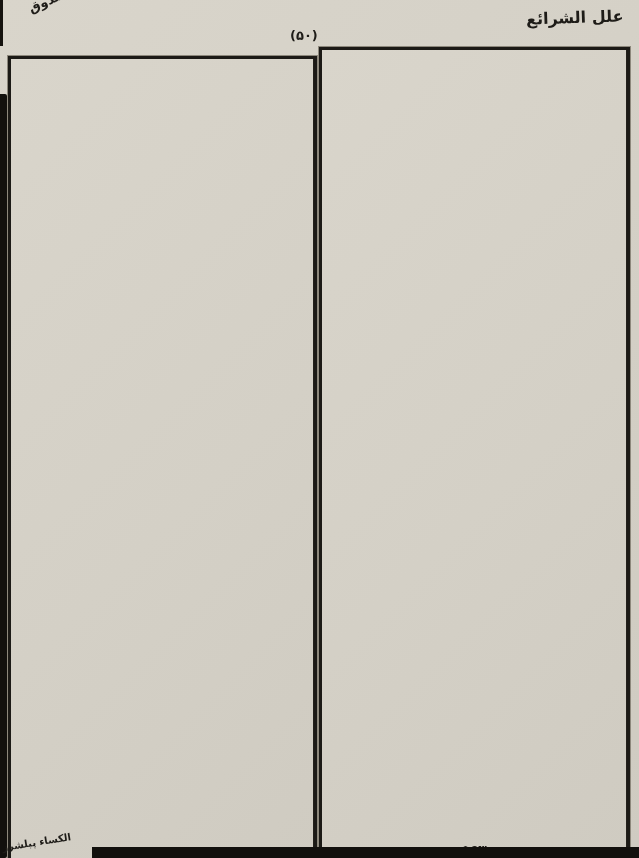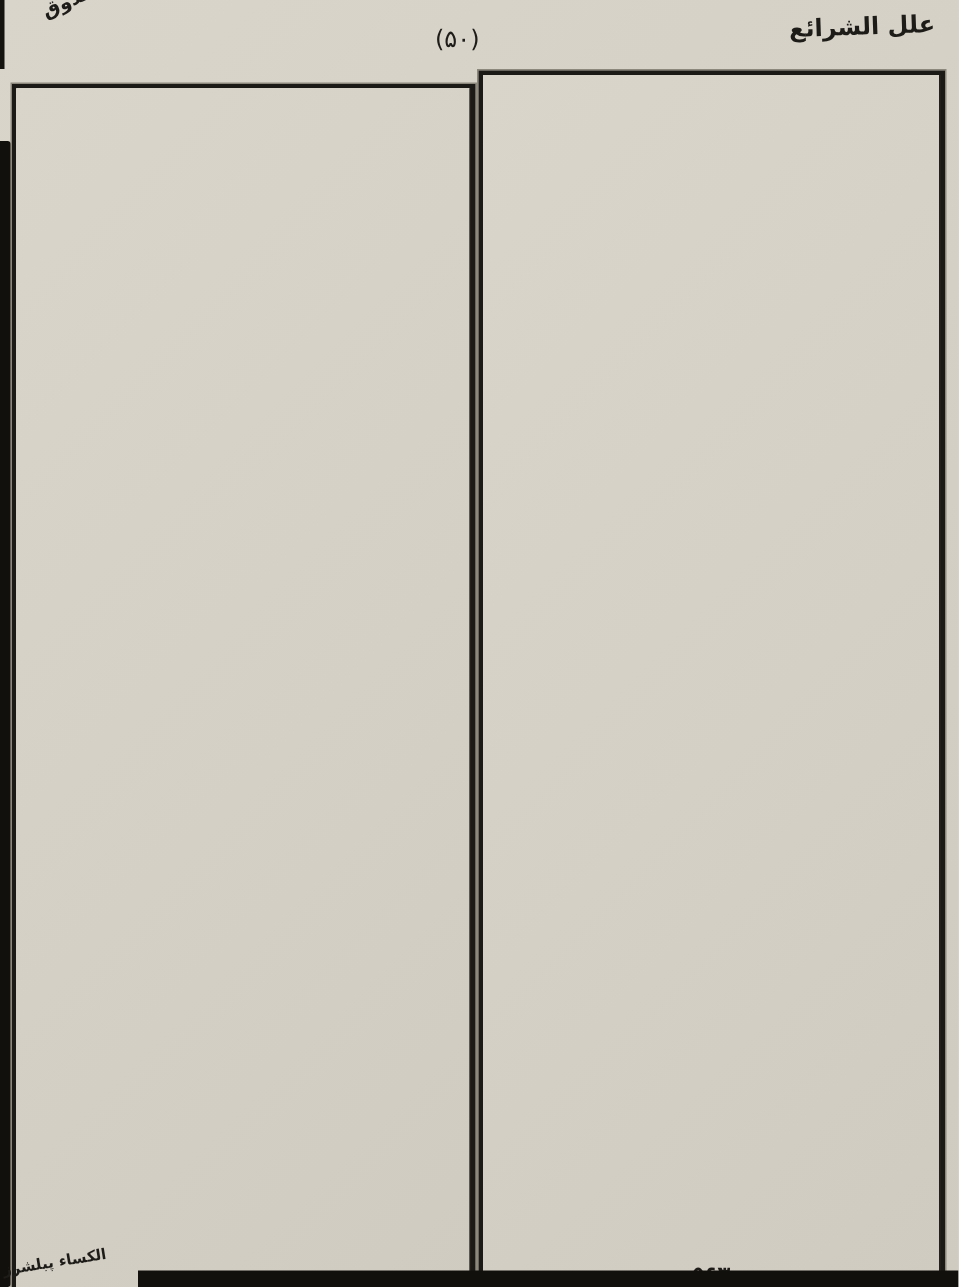--- a/index.html
+++ b/index.html
@@ -6,21 +6,21 @@
   body{
     width:639px;height:858px;position:relative;overflow:hidden;
     background:#d6d2c8;
     font-family:"DejaVu Sans",sans-serif;
     color:#1e1c18;
   }
   .page{position:absolute;inset:0;background:linear-gradient(135deg,#d9d5cb 0%,#d4d0c6 55%,#cfcbc1 100%);}
   
   .top-strip{position:absolute;top:0;left:0;right:0;height:46px;}
   .book-title{position:absolute;top:8px;right:16px;font-size:16px;font-weight:bold;transform:rotate(-2deg);}
-  .center-pageno{position:absolute;top:16px;left:290px;font-size:16px;font-weight:normal;letter-spacing:1px;direction:ltr;}
+  .center-pageno{position:absolute;top:28px;left:290px;font-size:13px;font-weight:bold;letter-spacing:1px;direction:ltr;}
   .author-name{position:absolute;top:2px;left:26px;font-size:13px;font-weight:bold;transform:rotate(-24deg);transform-origin:left top;}
   
   .edge-top-left{position:absolute;left:0;top:0;width:3px;height:46px;background:#15130f;}
   .scan-gutter-bar{position:absolute;left:0;top:94px;width:7px;height:764px;background:#12100d;border-radius:0 2px 2px 0;}
   .scan-bottom-bar{position:absolute;left:92px;right:0;bottom:0;height:11px;background:#12100d;}
   .publisher{position:absolute;left:3px;bottom:5px;font-size:10px;font-weight:bold;transform:rotate(-9deg);transform-origin:left bottom;}
   
   .toc-table{
     position:absolute;
     background:#e0ddd3;

